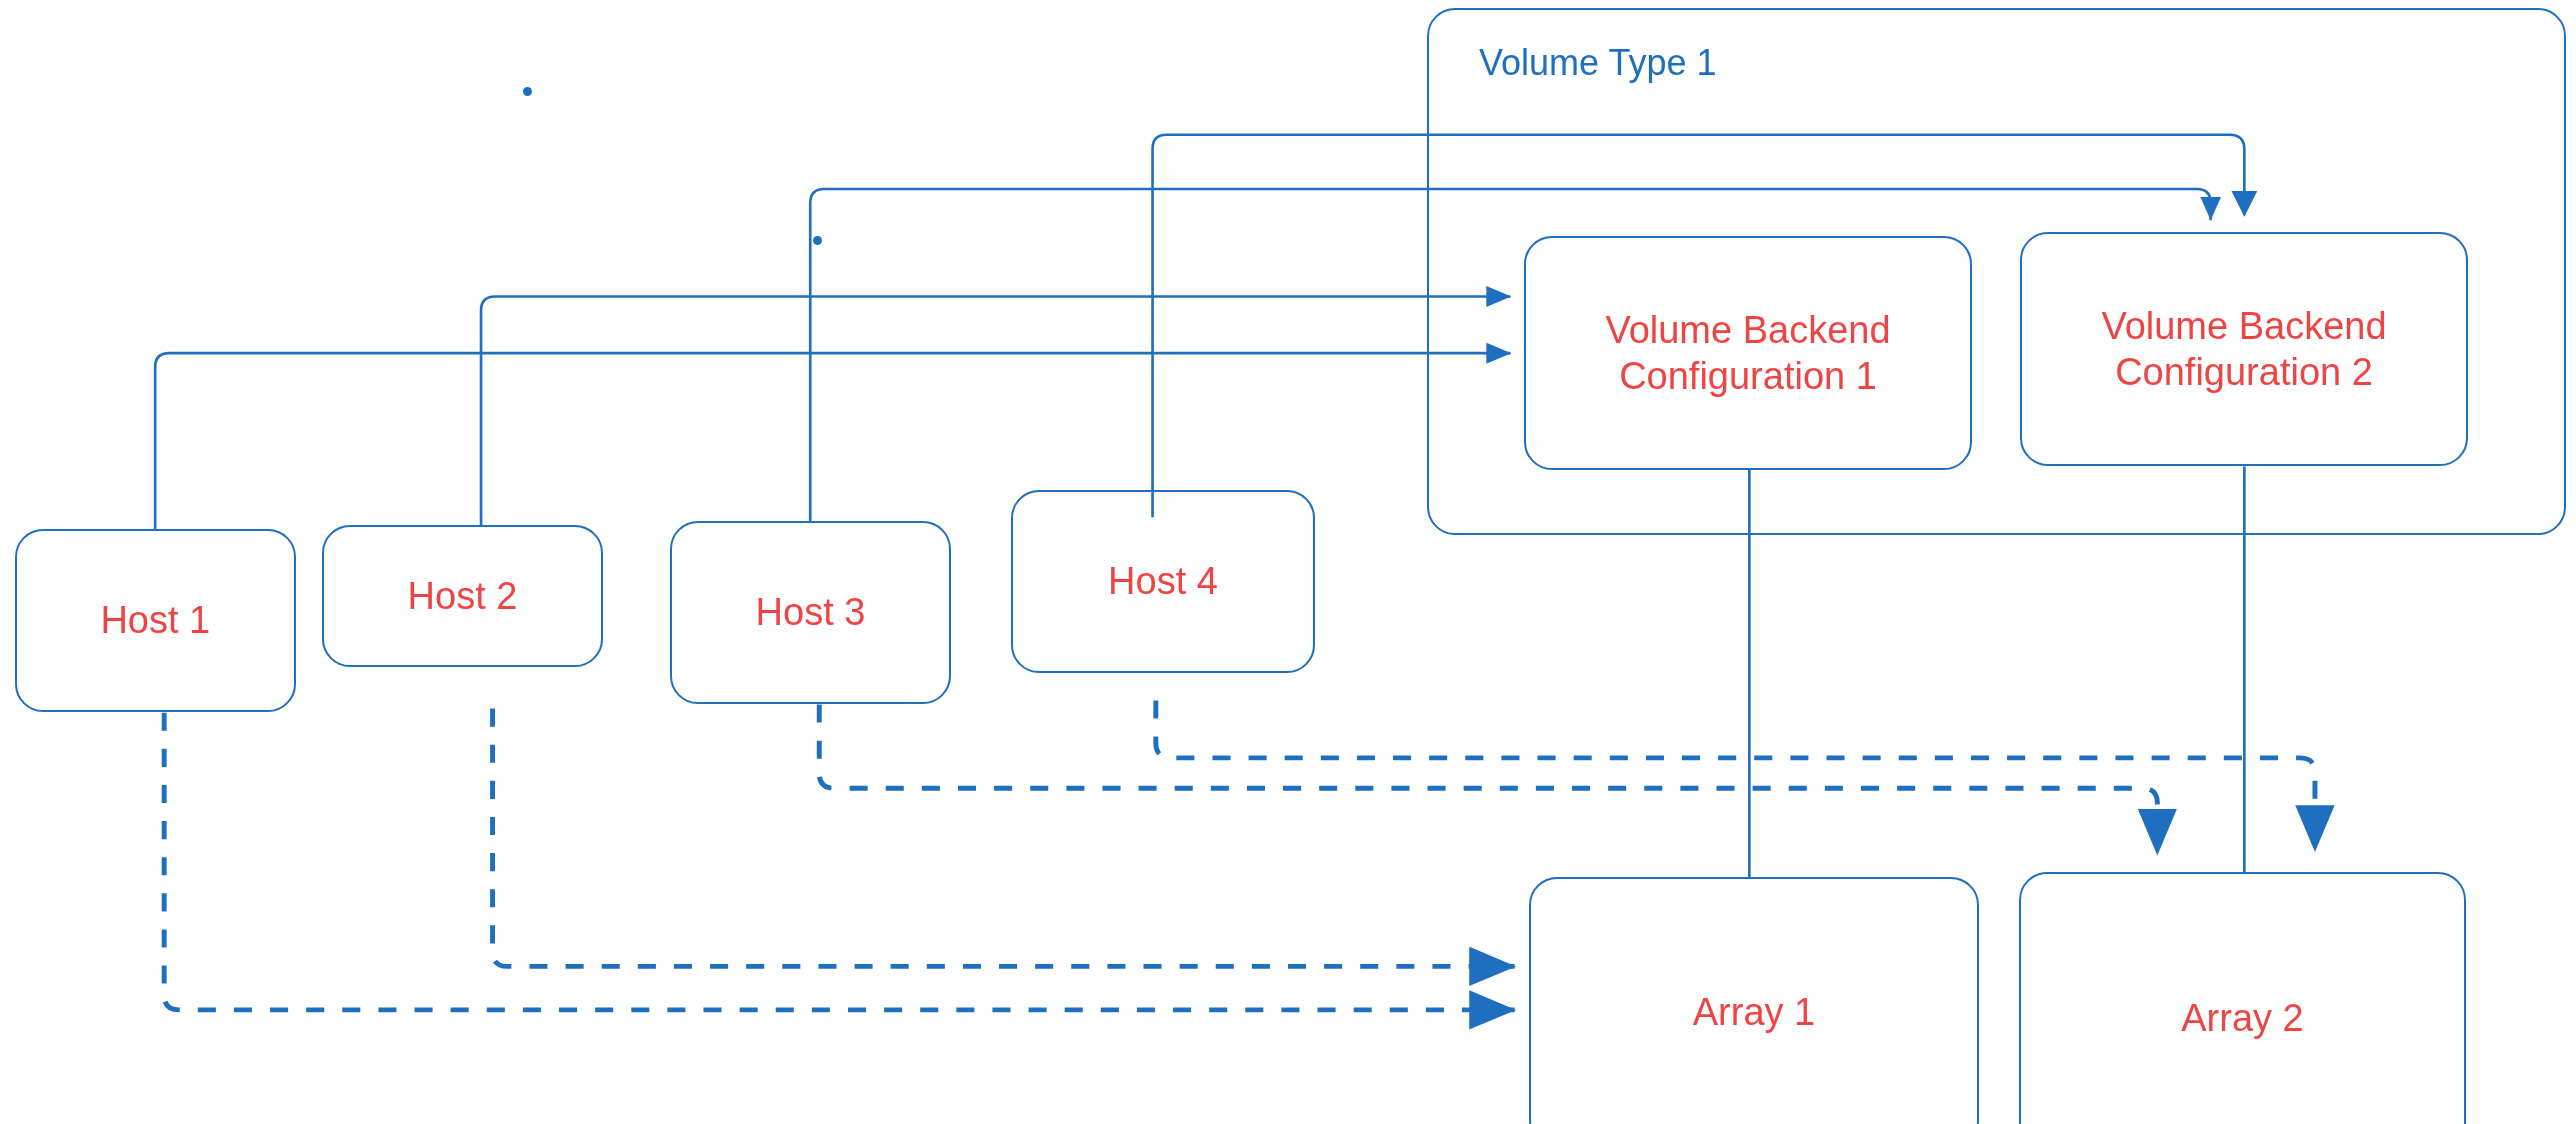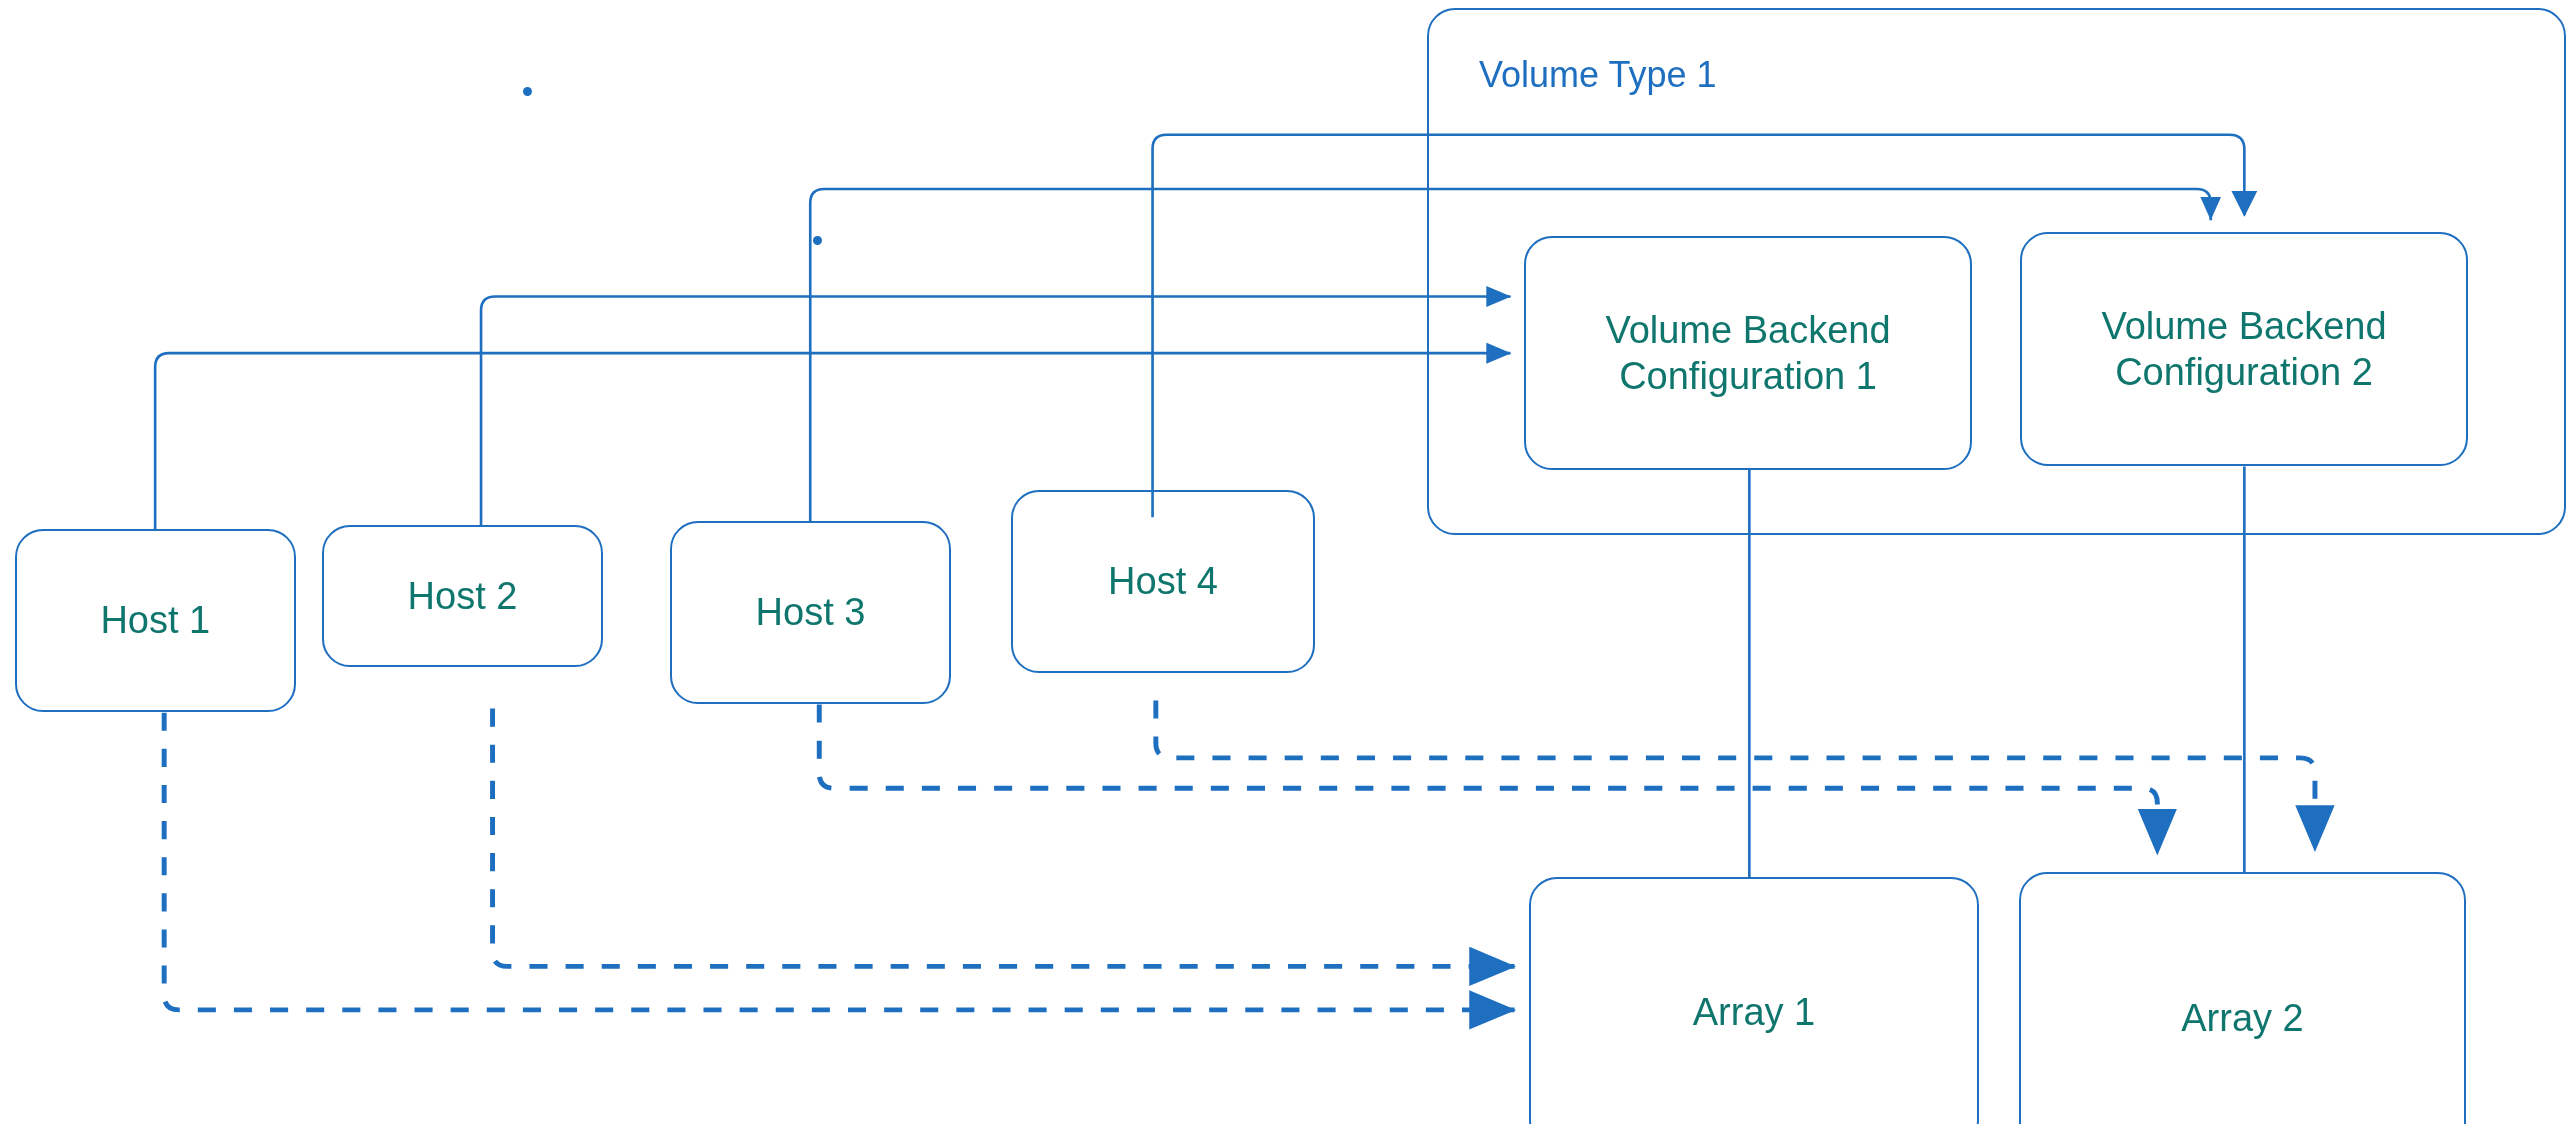--- a/index.html
+++ b/index.html
@@ -30,21 +30,21 @@
     border: 2.5px solid #1f6fc0;
     border-radius: 28px;
     background: transparent;
     display: flex;
     align-items: center;
     justify-content: center;
     text-align: center;
     color: #1f6fc0;
   }
   .node .label {
-    color: #0f766e;
+    color: #ef4444;
     line-height: 1.22;
     white-space: pre-line;
     pointer-events: none;
   }
   .group-box {
     position: absolute;
     box-sizing: border-box;
     border: 2.5px solid #1f6fc0;
     border-radius: 28px;
     background: transparent;
@@ -106,21 +106,21 @@
 
       <path d="M 600,863 L 600,1159 Q 600,1177 618,1177 L 1845,1177" marker-end="url(#arrowStd)"></path>
 
       <path d="M 998,858 L 998,942 Q 998,960 1016,960 L 2610,960 Q 2628,960 2628,978 L 2628,1040" marker-end="url(#arrowStd)"></path>
 
       <path d="M 1408,853 L 1408,905 Q 1408,923 1426,923 L 2802,923 Q 2820,923 2820,941 L 2820,1036" marker-end="url(#arrowStd)"></path>
     </g>
   </svg>
 
   <div class="group-box" style="left:1427px; top:8.2px; width:1139px; height:527px;"></div>
-  <div class="group-title" style="left:1479px; top:57px;">Volume Type 1</div>
+  <div class="group-title" style="left:1479px; top:45px;">Volume Type 1</div>
 
   <div class="node" style="left:1524px; top:236px; width:448px; height:234px;">
     <span class="label vbc-label">Volume Backend
 Configuration 1</span>
   </div>
 
   <div class="node" style="left:2020px; top:232px; width:448px; height:234px;">
     <span class="label vbc-label">Volume Backend
 Configuration 2</span>
   </div>

